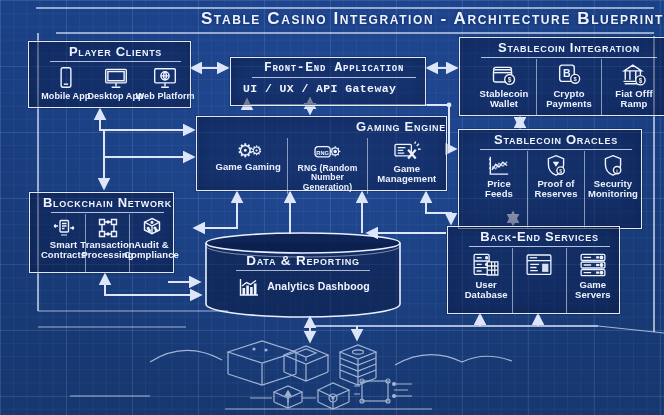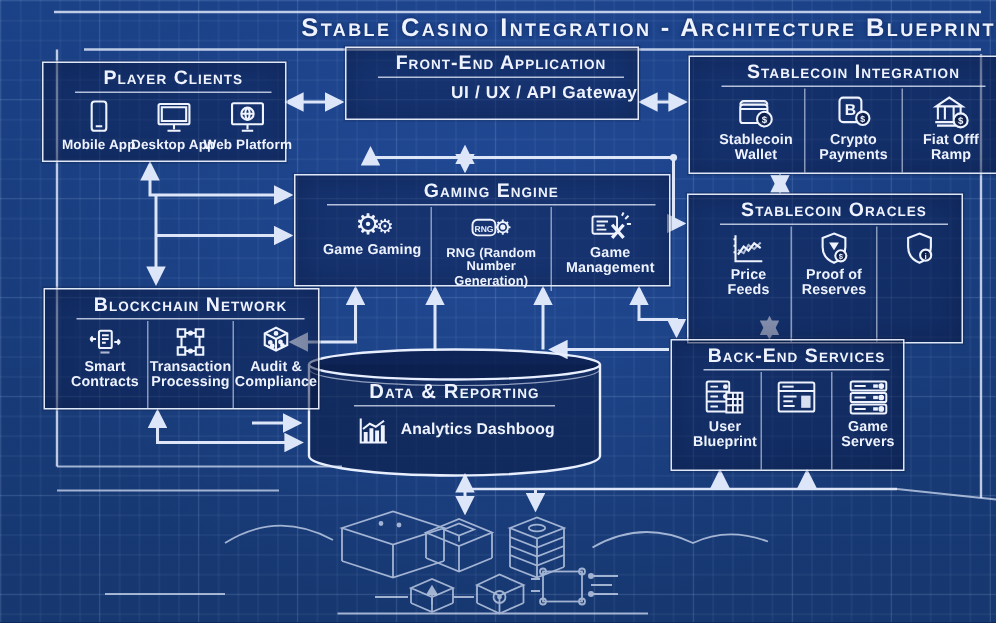--- a/index.html
+++ b/index.html
@@ -34,40 +34,40 @@
   .bx-title{font-weight:700;font-variant:small-caps;text-align:center;letter-spacing:.7px;
     font-size:13px;line-height:1.05;padding-top:3px;}
   .bx-rule{border-top:1px solid rgba(235,242,255,.75);margin:2px 9px 0;height:0;}
   .cols{flex:1;display:flex;align-items:stretch;margin-top:1px;}
   .col{flex:1;display:flex;flex-direction:column;align-items:center;justify-content:flex-start;
     padding:2px 1px 1px;min-width:0;}
   .sep .col + .col{border-left:1px solid rgba(235,242,255,.55);}
   .icn{display:flex;align-items:center;justify-content:center;color:#eef3ff;flex:0 0 auto;}
   .lbl{font-size:9.5px;font-weight:700;text-align:center;line-height:1.12;letter-spacing:.1px;}
   .nowrap .lbl{white-space:nowrap;font-size:9px;}
-  .fe-sub{font-size:11.5px;font-weight:700;text-align:right;margin-top:4px;letter-spacing:.4px;}
+  .fe-sub{font-size:11.5px;font-weight:700;text-align:left;margin-top:4px;letter-spacing:.4px;}
   .gears{font-size:19px;line-height:22px;letter-spacing:-3px;}
   .gears .g2{font-size:13px;vertical-align:1px;}
   
   .cyl{position:absolute;left:208px;top:253px;width:190px;z-index:2;display:flex;
     flex-direction:column;align-items:center;}
   .cyl-title{font-weight:700;font-variant:small-caps;font-size:13.5px;letter-spacing:.8px;
     border-bottom:1px solid rgba(235,242,255,.7);padding:0 10px 2px;}
   .cyl-items{display:flex;margin-top:3px;width:100%;}
   .cyl-item{flex:1;display:flex;align-items:center;justify-content:center;gap:5px;padding:1px 4px;}
   .cyl-item + .cyl-item{border-left:1px solid rgba(235,242,255,.55);}
   .cyl-item .lbl{font-size:10.5px;text-align:left;line-height:1.1;}
   
   #player-clients{left:28px;top:41px;width:163px;height:67px;}
-  #front-end{left:230px;top:31px;width:196px;height:49px;}
+  #front-end{left:230px;top:57px;width:196px;height:49px;font-family:Liberation Mono, monospace;}
   #stablecoin-integration{left:459px;top:37px;width:208px;height:79px;}
-  #gaming-engine{left:196px;top:116px;width:251px;height:75px;}
+  #gaming-engine{left:196px;top:116px;width:251px;height:75px;align-items:flex-end;}
   #stablecoin-oracles{left:458px;top:129px;width:184px;height:100px;}
-  #blockchain-network{left:29px;top:192px;width:184px;height:81px;}
-  #back-end{left:447px;top:226px;width:156px;height:88px;}
+  #blockchain-network{left:29px;top:192px;width:145px;height:81px;}
+  #back-end{left:447px;top:226px;width:173px;height:88px;}
   svg.ic{display:block;}
   svg.ic *{vector-effect:non-scaling-stroke;}
 </style>
 </head>
 <body>
 
 <div id="canvas">
 
   <svg class="overlay" width="664" height="415" viewBox="0 0 664 415">
     <defs>
@@ -300,20 +300,21 @@
         <span class="lbl">Proof of Reserves</span>
       </div>
       <div class="col">
         <span class="icn">
           <svg class="ic" width="28" height="26" viewBox="0 0 24 24" stroke="currentColor" fill="none" stroke-width="1.4">
             <path d="M12,2.5 L19,5.2 V10.8 C19,15.4 16.1,18.8 12,20.5 C7.9,18.8 5,15.4 5,10.8 V5.2 Z"></path>
             <circle cx="15.8" cy="15.8" r="3.4" fill="rgba(10,28,70,.9)"></circle>
             <text x="15.8" y="18" text-anchor="middle" font-size="5" fill="currentColor" stroke="none" font-weight="bold">i</text>
           </svg>
           </span>
+        <span class="lbl">Security Monitoring</span>
       </div>
     </div>
   </div>
 
   <div class="bx" id="blockchain-network">
     <div class="bx-title">Blockchain Network</div>
     <div class="bx-rule"></div>
     <div class="cols sep">
       <div class="col">
         <span class="icn">
@@ -386,21 +387,21 @@
           <svg class="ic" width="30" height="30" viewBox="0 0 24 24" stroke="currentColor" fill="none" stroke-width="1.3">
             <rect x="2.5" y="3.5" width="12" height="16" rx="1"></rect>
             <path d="M2.5,8.8 H14.5 M2.5,14.1 H14.5"></path>
             <path d="M4.5,6.2 h4 M4.5,11.5 h4 M4.5,16.8 h4"></path>
             <circle cx="12.5" cy="6.2" r=".8" fill="currentColor"></circle>
               <circle cx="12.5" cy="11.5" r=".8" fill="currentColor"></circle>
             <rect x="13" y="9.5" width="8.5" height="10.5" fill="rgba(10,28,70,.9)"></rect>
             <path d="M13,12.8 H21.5 M13,16.1 H21.5 M16.5,9.5 V20 M19,9.5 V20"></path>
           </svg>
           </span>
-        <span class="lbl">User Blueprint</span>
+        <span class="lbl">User Database</span>
       </div>
       <div class="col">
         <span class="icn">
           <svg class="ic" width="30" height="30" viewBox="0 0 24 24" stroke="currentColor" fill="none" stroke-width="1.3">
             <rect x="2.5" y="4" width="19" height="15.5" rx="1"></rect>
             <path d="M2.5,8.5 H21.5"></path>
               <path d="M4.5,6.2 h6"></path>
             <path d="M5,11.5 h7 M5,14 h5 M5,16.5 h6"></path>
             <rect x="14.5" y="11" width="5" height="6.5" fill="currentColor" stroke="none" opacity=".9"></rect>
           </svg>

